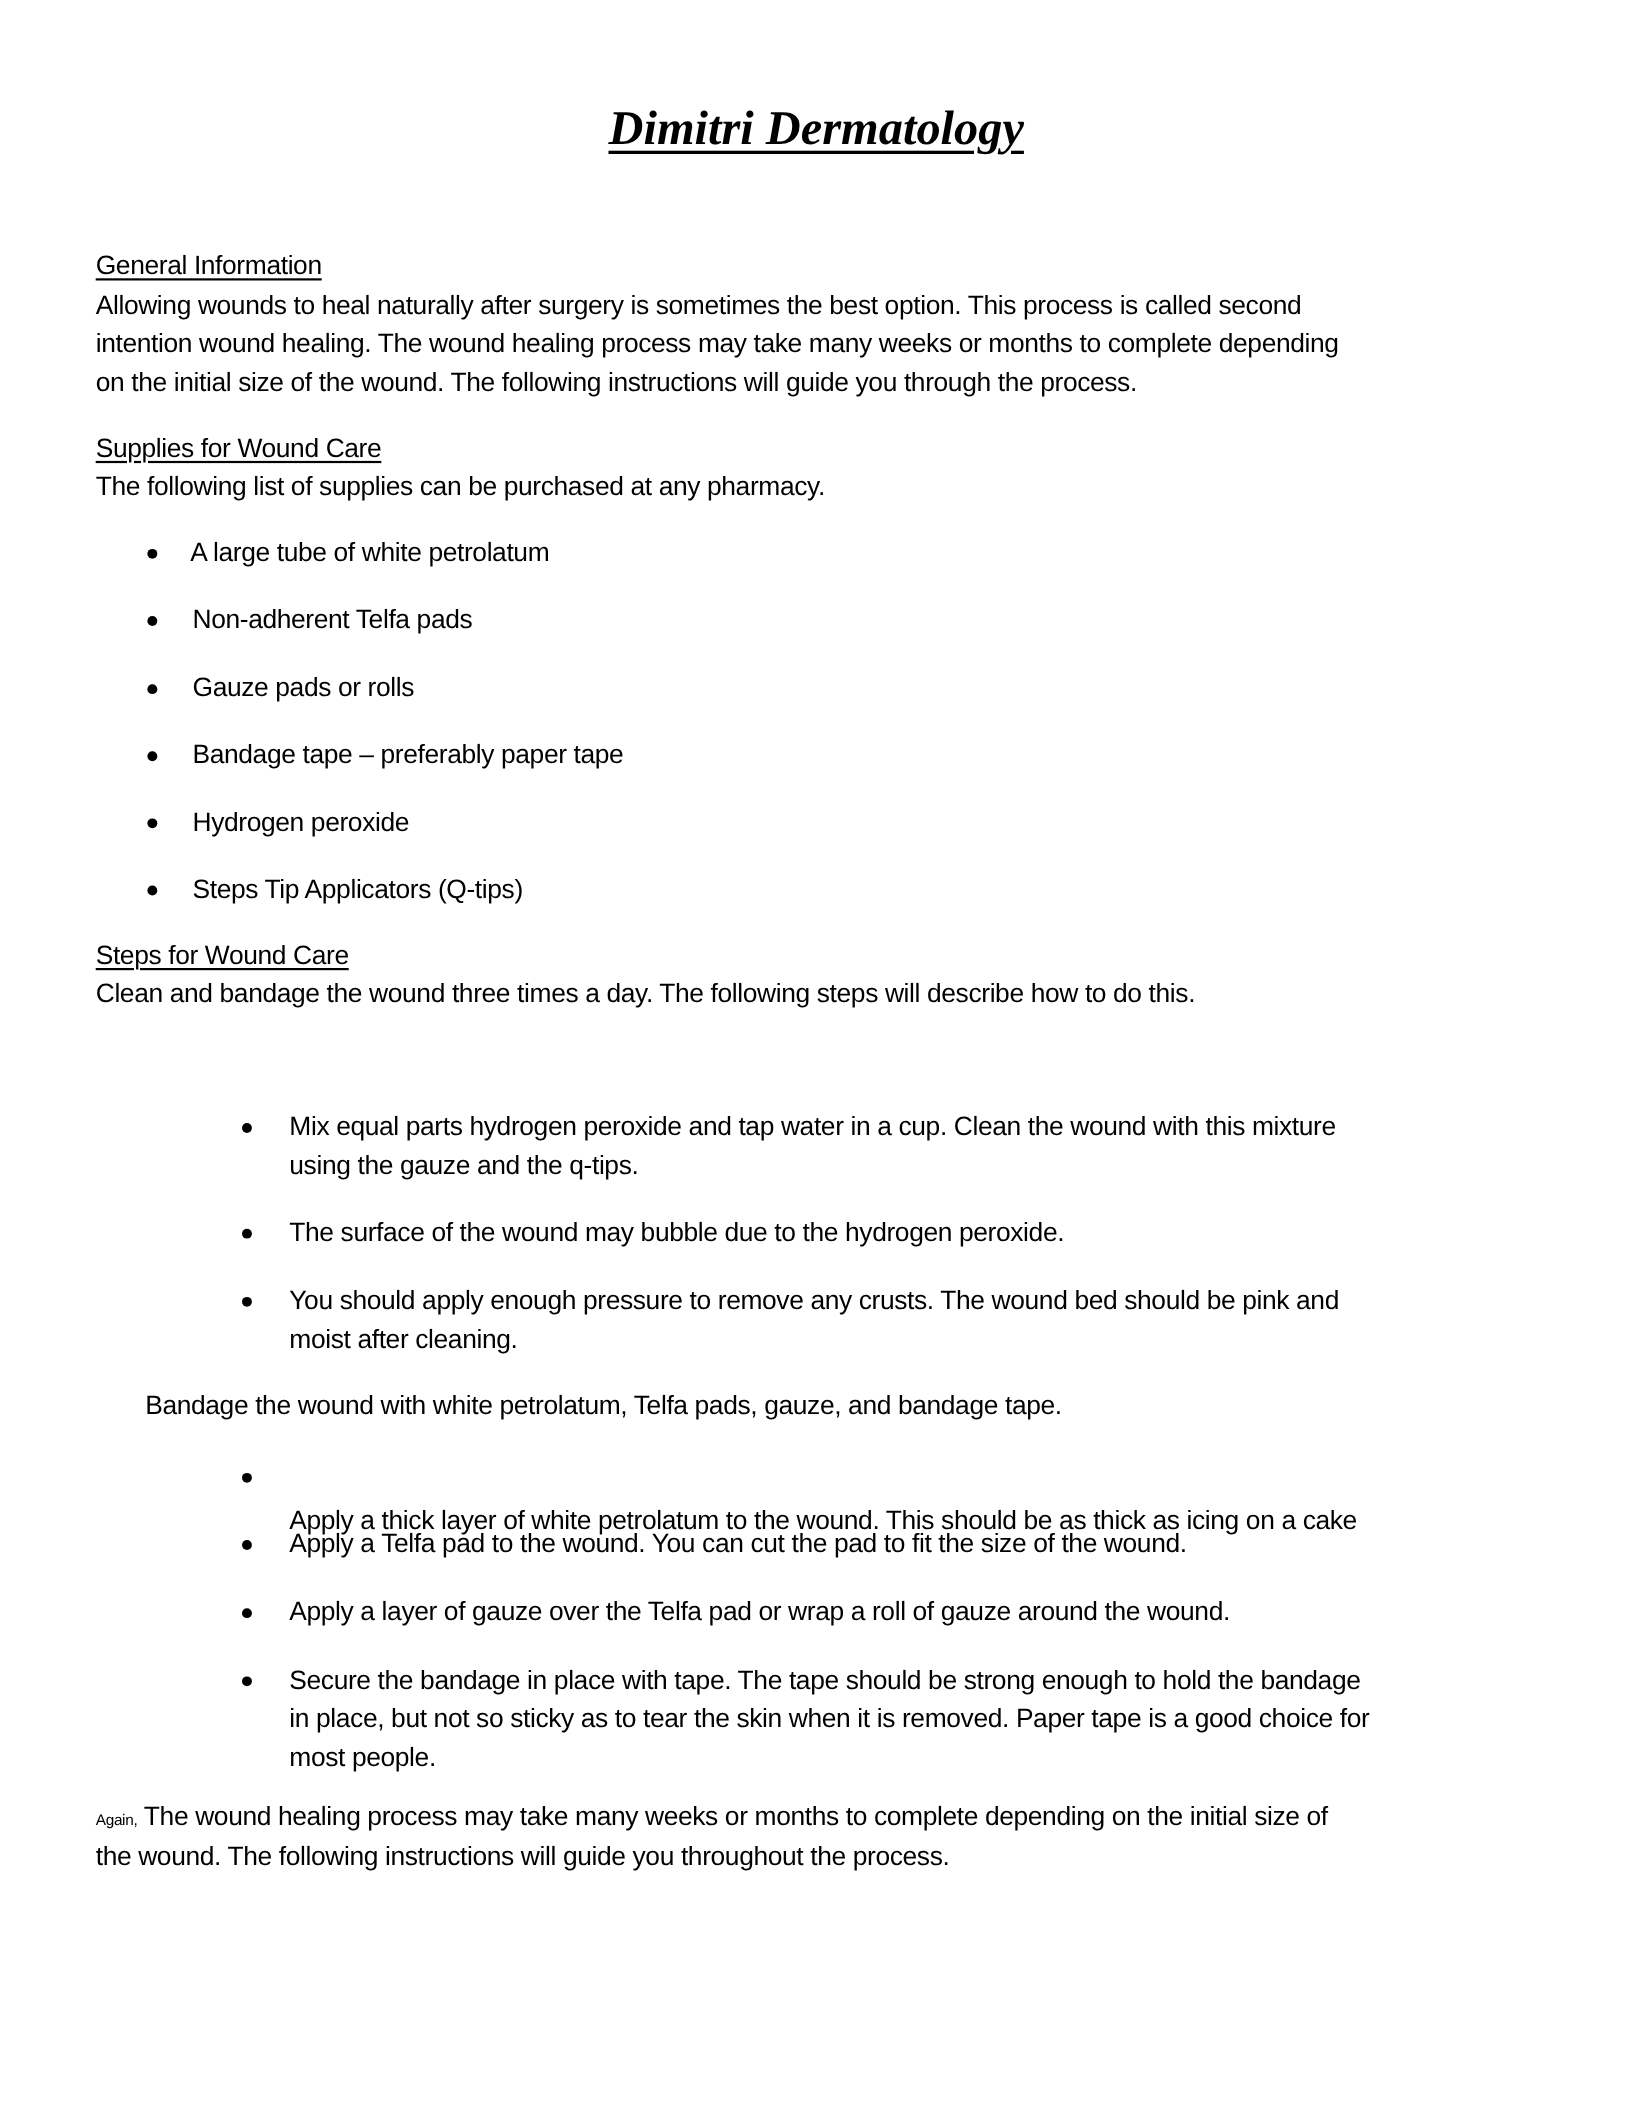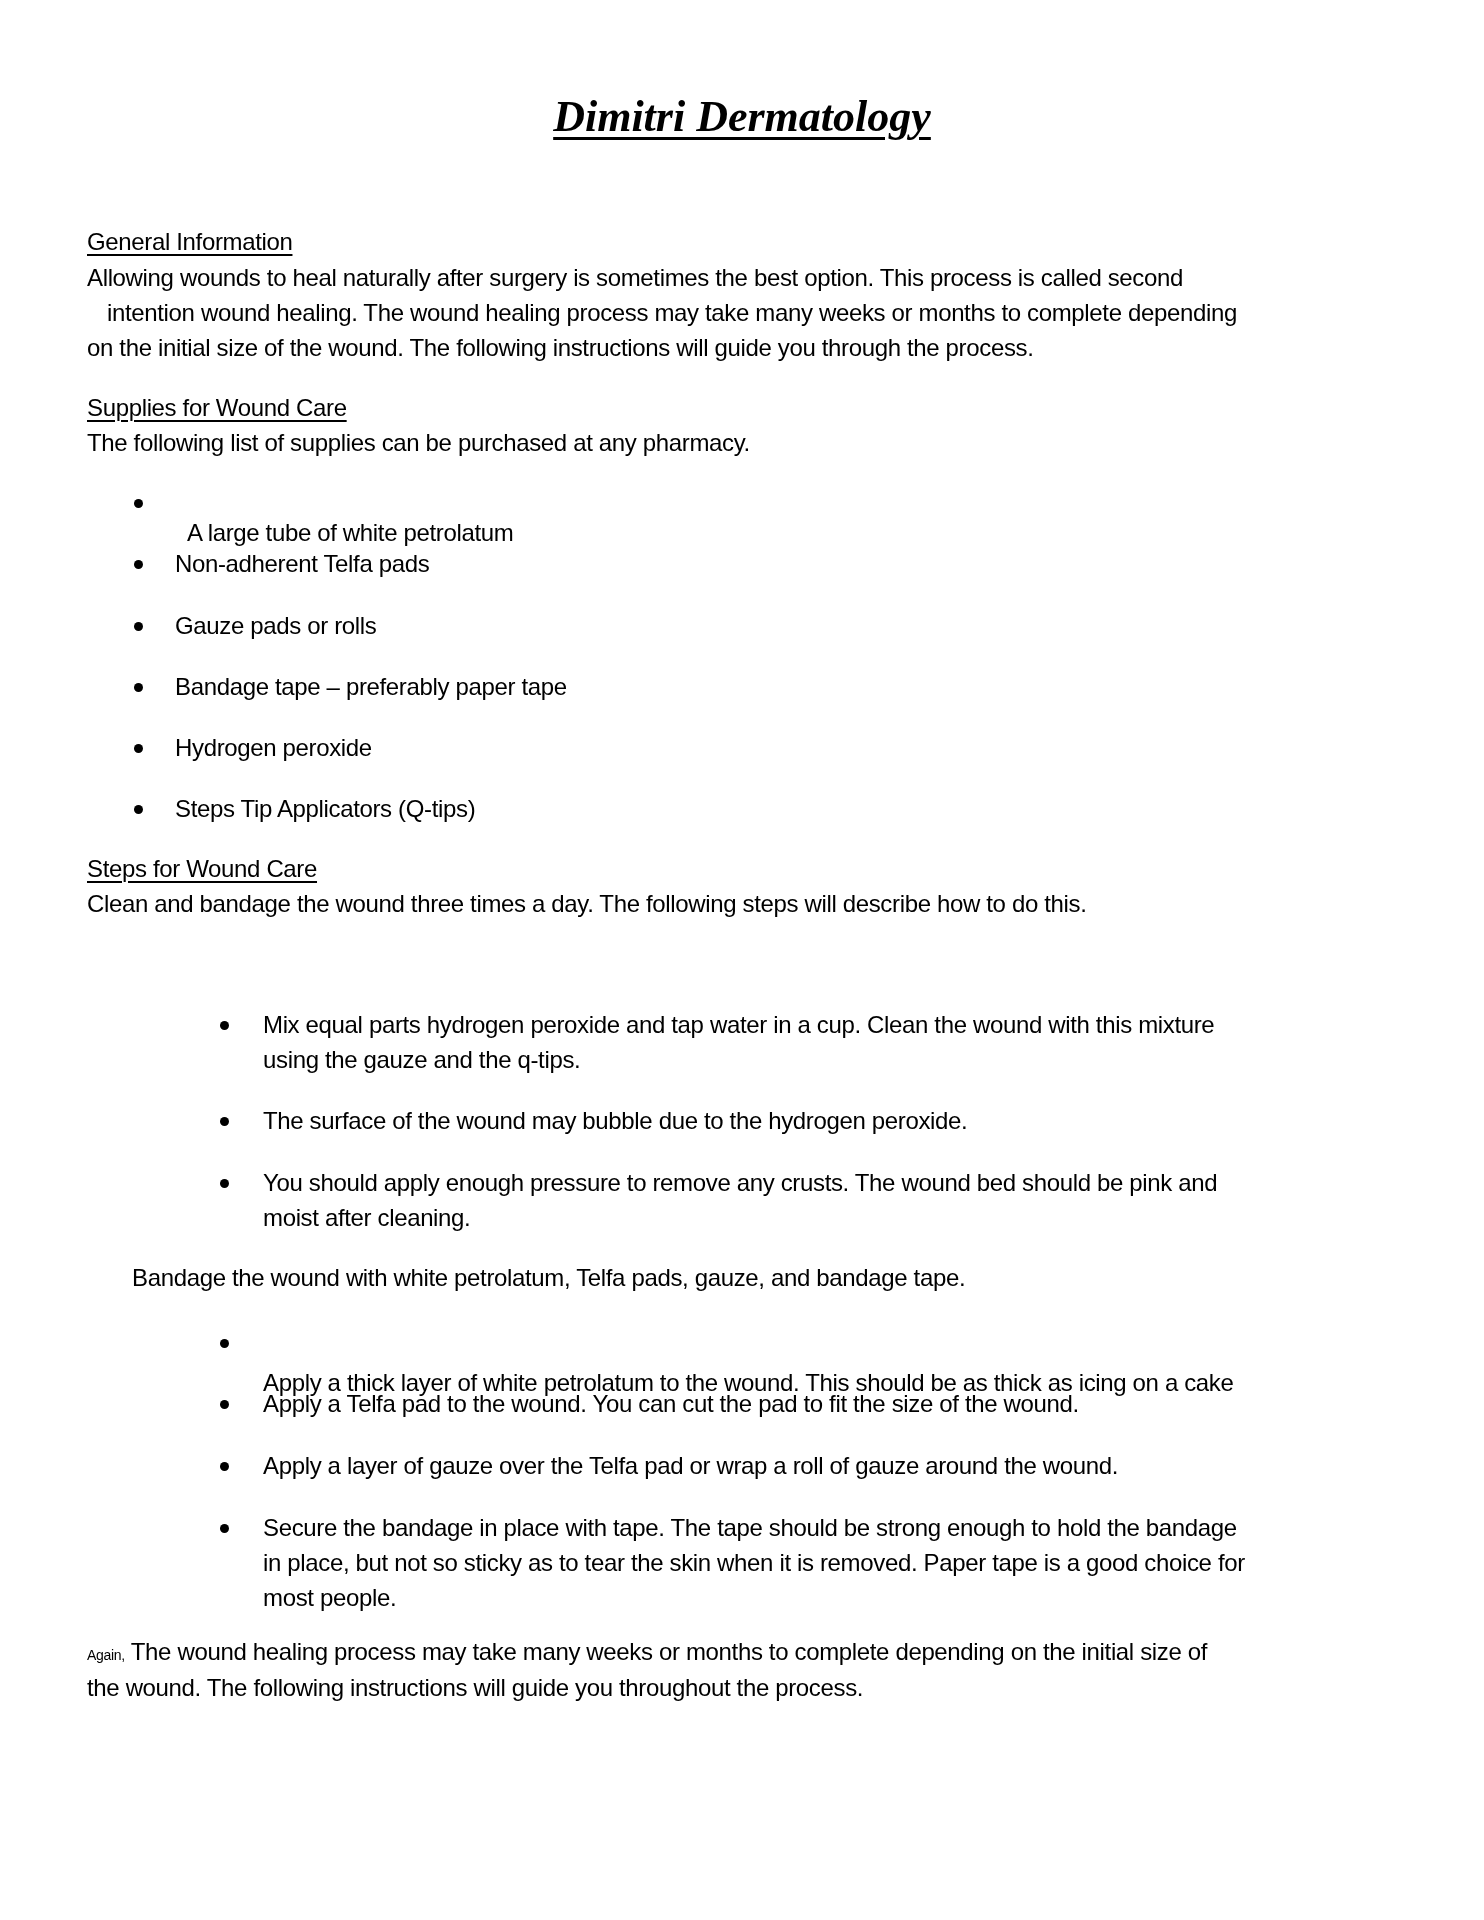--- a/index.html
+++ b/index.html
@@ -31,30 +31,30 @@
 </style>
 </head>
 <body>
 
 <div class="page">
 
   <div class="brand"><span>Dimitri Dermatology</span></div>
 
   <div class="line heading" style="left:87px; top:227px;">General Information</div>
   <div class="line" style="left:87px; top:263px;">Allowing wounds to heal naturally after surgery is sometimes the best option. This process is called second</div>
-  <div class="line" style="left:87px; top:298px;margin-left:20px;">intention wound healing. The wound healing process may take many weeks or months to complete depending</div>
+  <div class="line" style="left:87px; top:298px;">intention wound healing. The wound healing process may take many weeks or months to complete depending</div>
   <div class="line" style="left:87px; top:333px;">on the initial size of the wound. The following instructions will guide you through the process.</div>
 
   <div class="line heading" style="left:87px; top:393px;">Supplies for Wound Care</div>
   <div class="line" style="left:87px; top:428px;">The following list of supplies can be purchased at any pharmacy.</div>
 
   <div>
     <div>
       <span class="bullet" style="left:134px; top:499px;"></span>
-      <div class="line" style="left:187px; top:488px;margin-top:30px;">A large tube of white petrolatum</div>
+      <div class="line" style="left:173px; top:488px;">A large tube of white petrolatum</div>
     </div>
     <div>
       <span class="bullet" style="left:134px; top:560px;"></span>
       <div class="line" style="left:175px; top:549px;">Non-adherent Telfa pads</div>
     </div>
     <div>
       <span class="bullet" style="left:134px; top:622px;"></span>
       <div class="line" style="left:175px; top:611px;">Gauze pads or rolls</div>
     </div>
     <div>

